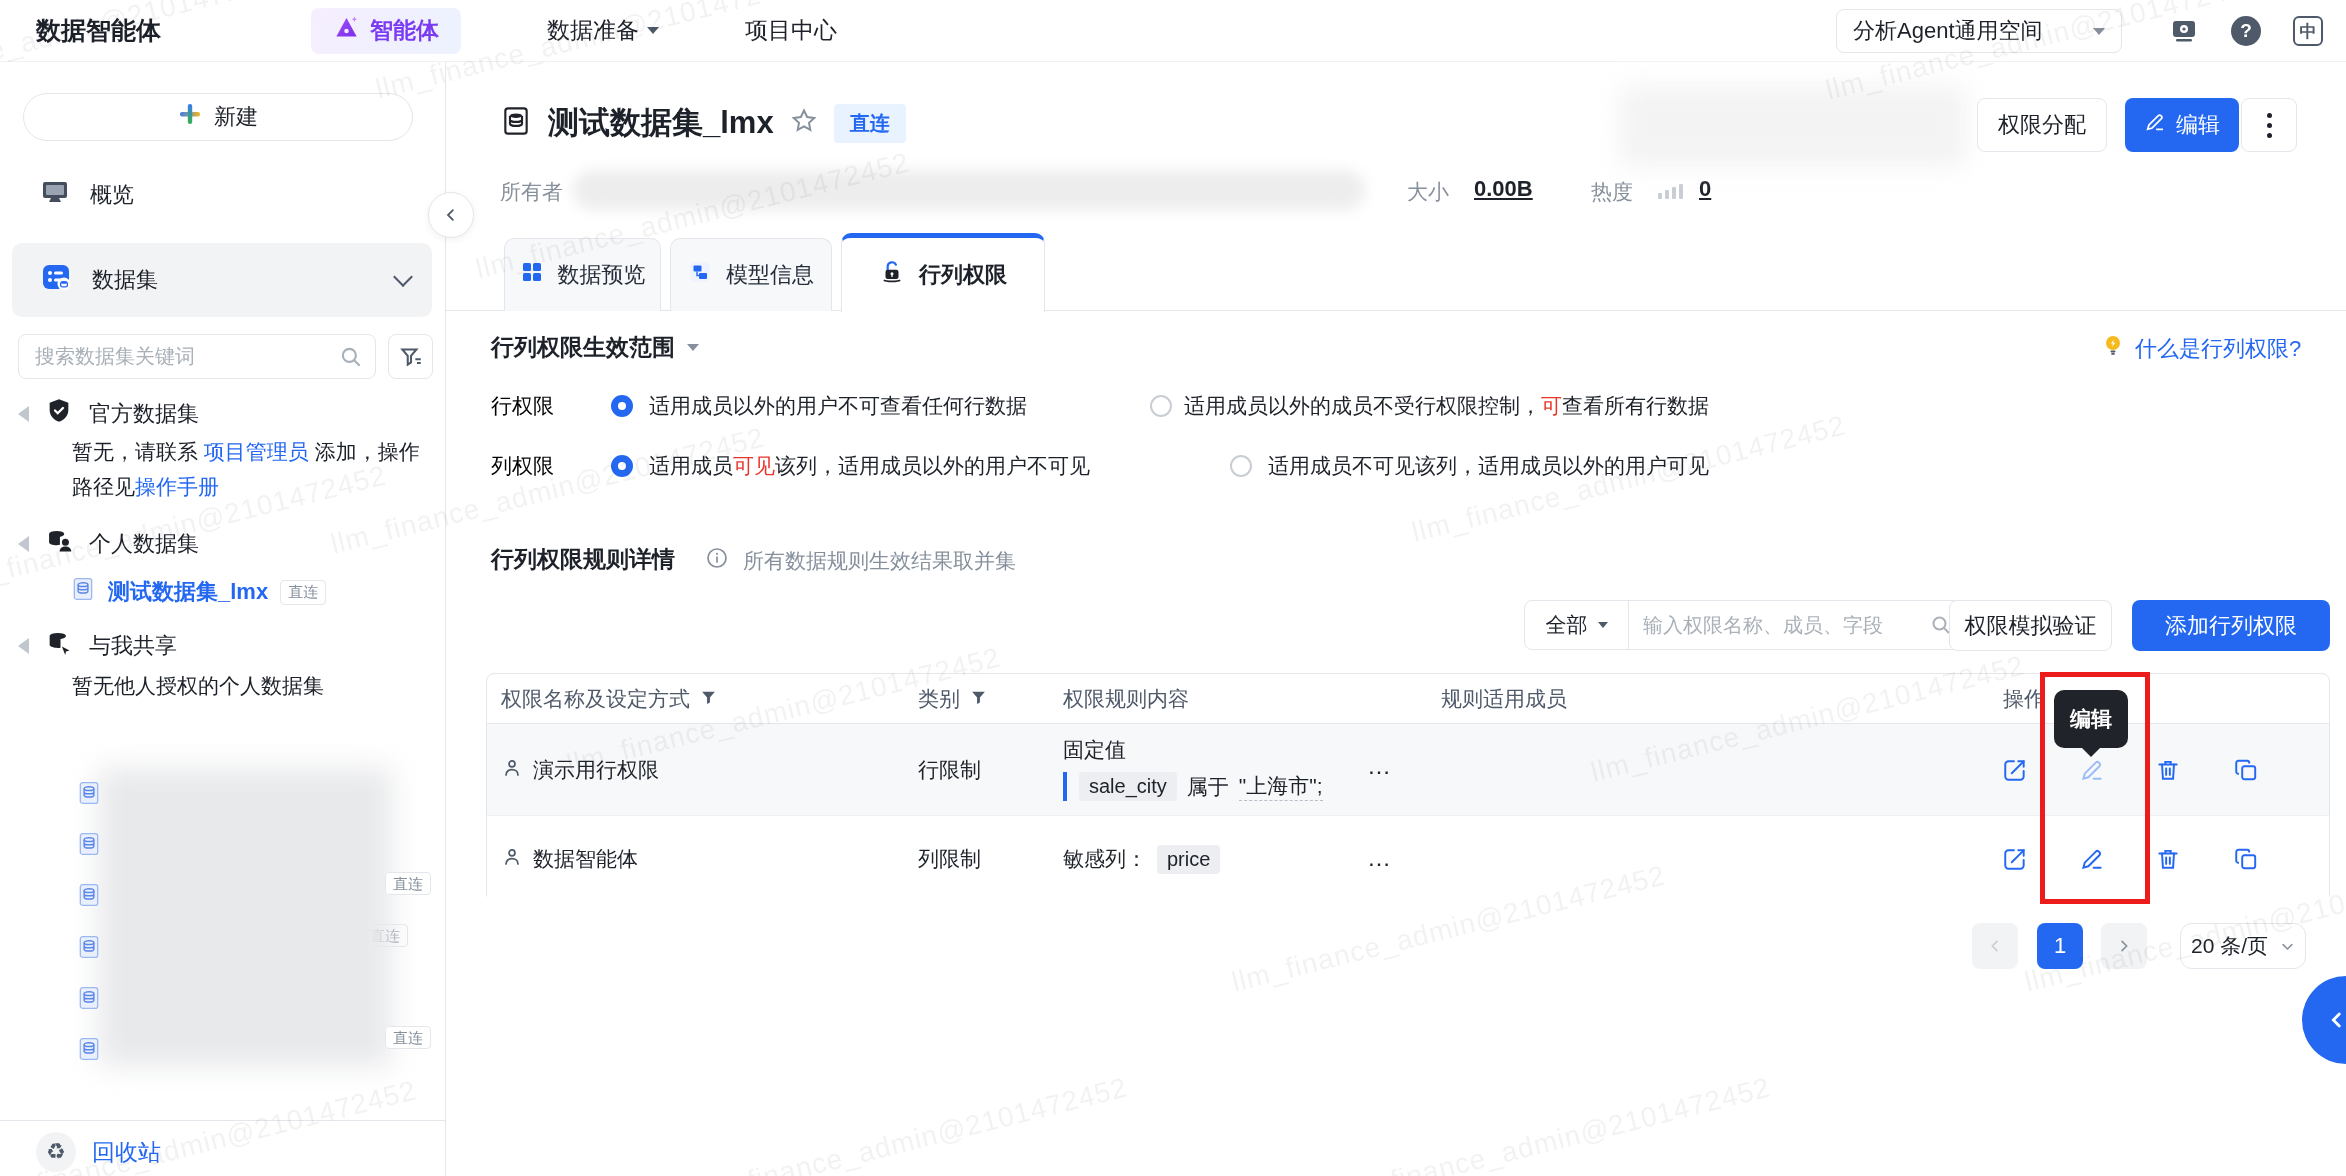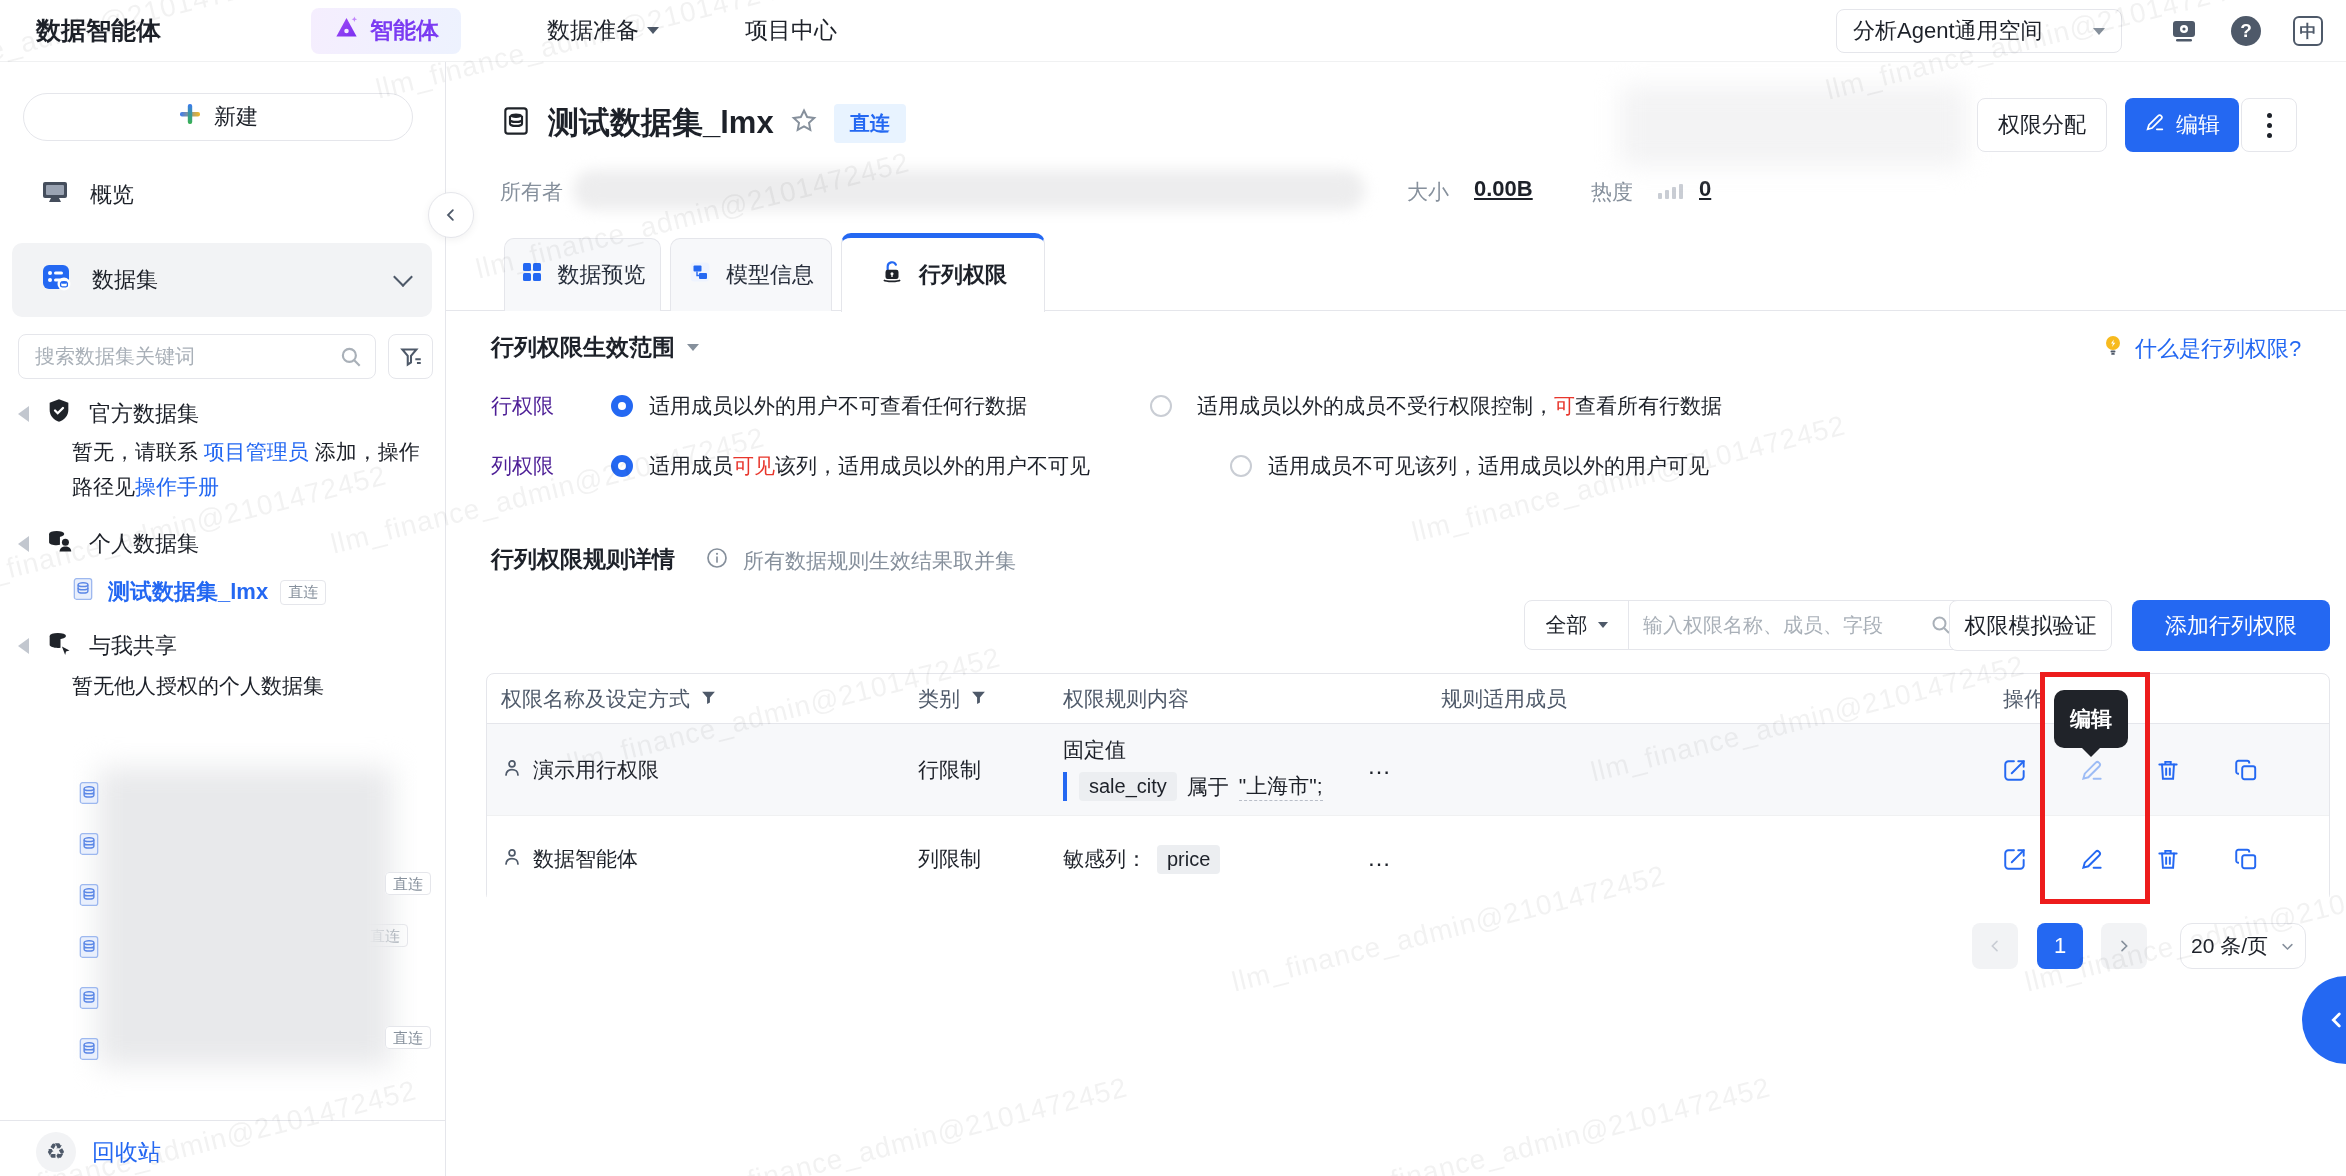--- a/index.html
+++ b/index.html
@@ -76,21 +76,21 @@
   .more-btn i{width:5px;height:5px;border-radius:50%;background:#1d2129;}
 
   .tabbar{position:absolute;left:0;top:171px;width:1900px;height:78px;border-bottom:1px solid #e5e6eb;}
   .tab{position:absolute;top:5px;height:73px;border:1px solid #e5e6eb;border-bottom:none;border-radius:10px 10px 0 0;
        background:#f7f8fa;display:flex;align-items:center;justify-content:center;gap:14px;font-size:22px;color:#272e3b;}
   .tab.active{top:0;height:79px;background:#fff;border-top:5px solid #2468f2;font-weight:700;color:#1d2129;}
 
   .sec-title{position:absolute;font-size:23px;font-weight:700;color:#1d2129;display:flex;align-items:center;gap:12px;}
   .help-link{position:absolute;left:1655px;top:272px;display:flex;align-items:center;gap:10px;font-size:22px;color:#2468f2;}
   .opt-row{position:absolute;left:45px;height:32px;display:flex;align-items:center;font-size:21px;color:#1d2129;}
-  .opt-label{width:120px;color:#4c1d95;}
+  .opt-label{width:120px;color:#000000;}
   .radio-on{width:22px;height:22px;border-radius:50%;border:7px solid #2468f2;background:#fff;}
   .radio-off{width:22px;height:22px;border-radius:50%;border:2px solid #c9cdd4;background:#fff;}
   .red{color:#e8362c;}
   .hint{color:#86909c;font-size:21px;}
 
   .fgroup{position:absolute;left:1078px;top:538px;height:50px;border:1px solid #e5e6eb;border-radius:8px;display:flex;align-items:center;background:#fff;}
   .fg-select{width:104px;height:100%;display:flex;align-items:center;justify-content:center;gap:10px;border-right:1px solid #e5e6eb;font-size:21px;color:#1d2129;}
   .fg-input{width:300px;height:100%;border:none;outline:none;padding:0 14px;font-size:20px;color:#1d2129;background:transparent;}
   .fg-input::placeholder{color:#a9b0b8;}
 
@@ -459,21 +459,21 @@
           </svg>
       </span>
       <span>什么是行列权限?</span>
     </div>
 
     <div class="opt-row" style="top:328px">
       <span class="opt-label">行权限</span>
       <span class="radio-on"></span>
       <span style="margin-left:16px">适用成员以外的用户不可查看任何行数据</span>
       <span class="radio-off" style="margin-left:123px"></span>
-      <span style="margin-left:25px"><span>适用成员以外的成员不受行权限控制，</span><span class="red">可</span><span>查看所有行数据</span></span>
+      <span style="margin-left:12px"><span>适用成员以外的成员不受行权限控制，</span><span class="red">可</span><span>查看所有行数据</span></span>
     </div>
     <div class="opt-row" style="top:388px">
       <span class="opt-label">列权限</span>
       <span class="radio-on"></span>
       <span style="margin-left:16px"><span>适用成员</span><span class="red">可见</span><span>该列，适用成员以外的用户不可见</span></span>
       <span class="radio-off" style="margin-left:140px"></span>
       <span style="margin-left:16px">适用成员不可见该列，适用成员以外的用户可见</span>
     </div>
 
     <div class="sec-title" style="left:45px;top:482px">

